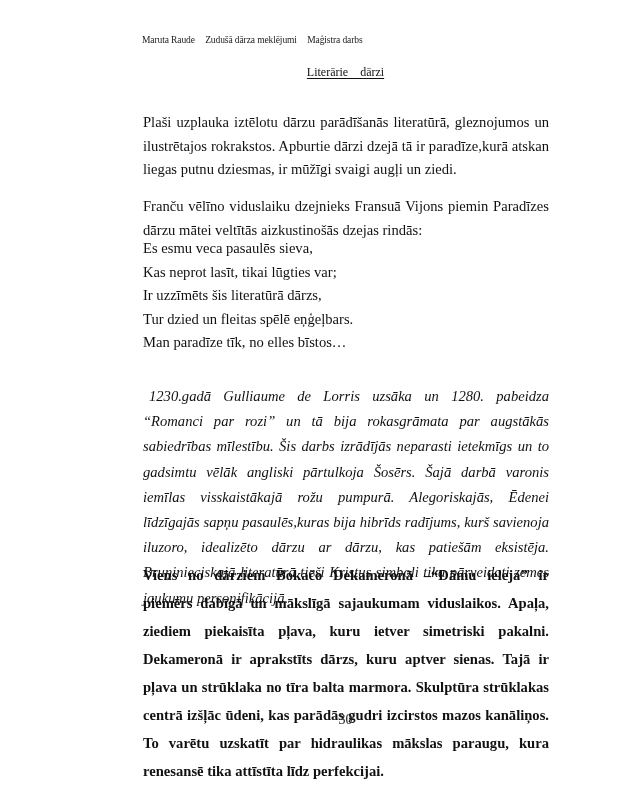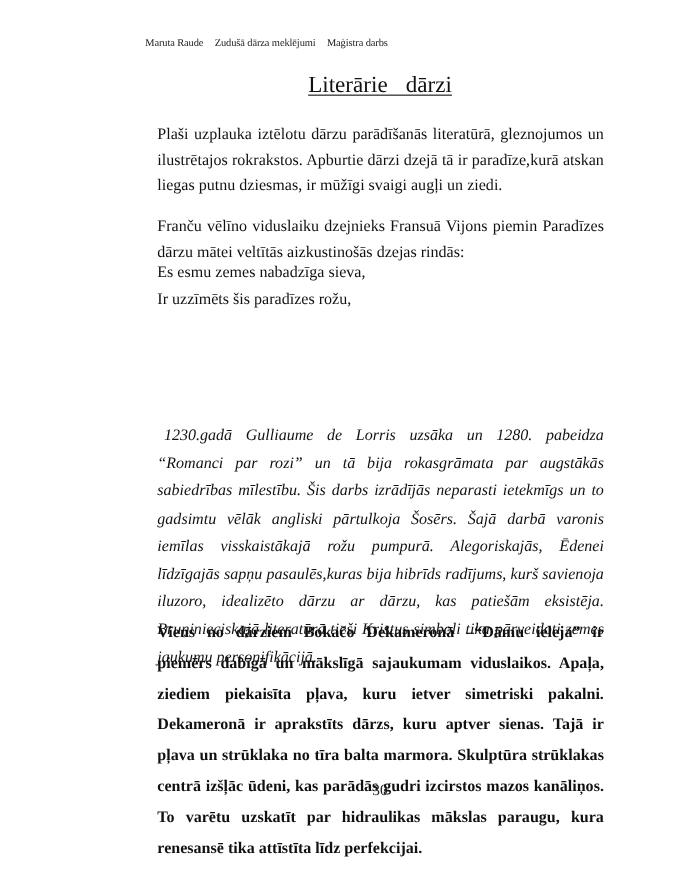--- a/index.html
+++ b/index.html
@@ -16,35 +16,35 @@
       color: #111111;
     }
     .page {
       position: absolute;
       left: 0; top: 0;
       width: 618px; height: 800px;
       background: #ffffff;
     }
     .running-header {
       position: absolute;
-      left: 132px;
+      left: 142px;
       top: 35px;
       font-size: 9.5px;
       letter-spacing: -0.1px;
       white-space: nowrap;
       color: #1a1a1a;
     }
     .running-header span + span { margin-left: 8px; }
     .title {
       position: absolute;
       left: 143px;
       width: 405px;
       top: 65px;
       text-align: center;
-      font-size: 21px;
+      font-size: 12px;
       color: #111;
     }
     .title span {
       text-decoration: underline;
       text-underline-offset: 2px;
       text-decoration-thickness: 1px;
       word-spacing: 3px;
     }
     .body-text {
       position: absolute;
@@ -87,22 +87,25 @@
 
   <div class="title">
     <span style="white-space:pre;">Literārie  dārzi</span>
   </div>
 
   <p class="body-text para p1">Plaši uzplauka iztēlotu dārzu parādīšanās literatūrā, gleznojumos un ilustrētajos rokrakstos.  Apburtie dārzi dzejā tā ir paradīze,kurā atskan liegas putnu dziesmas, ir mūžīgi svaigi augļi un ziedi.</p>
 
   <p class="body-text para p2">Franču vēlīno viduslaiku dzejnieks Fransuā Vijons piemin Paradīzes dārzu mātei veltītās aizkustinošās dzejas rindās:</p>
 
   <div class="body-text poem">
-    <div>Es esmu zemes nabadzīga sieva,</div>
-    <div>Ir uzzīmēts šis paradīzes rožu,</div>
+    <div>Es esmu veca pasaulēs sieva,</div>
+    <div>Kas neprot lasīt, tikai lūgties var;</div>
+    <div>Ir uzzīmēts šis literatūrā dārzs,</div>
+    <div>Tur dzied un fleitas spēlē eņģeļbars.</div>
+    <div>Man paradīze tīk, no elles bīstos…</div>
   </div>
 
   <p class="body-text para p3">
     <span class="indent">1230.gadā Gulliaume de Lorris uzsāka un 1280. pabeidza “Romanci par rozi” un tā  bija rokasgrāmata par augstākās sabiedrības mīlestību.  Šis darbs izrādījās neparasti ietekmīgs un to gadsimtu vēlāk angliski pārtulkoja Šosērs.  Šajā darbā varonis iemīlas visskaistākajā rožu pumpurā.  Alegoriskajās, Ēdenei līdzīgajās sapņu pasaulēs,kuras bija hibrīds radījums, kurš savienoja iluzoro, idealizēto dārzu ar dārzu, kas patiešām eksistēja. Bruņinieciskajā literatūrā tieši Kristus simboli tika pārveidoti zemes jaukumu personifikācijā.</span>
   </p>
 
   <p class="body-text para p4">Viens no dārziem Bokačo Dekameronā –“Dāmu ieleja” ir piemērs dabīgā un mākslīgā sajaukumam viduslaikos.  Apaļa, ziediem piekaisīta pļava, kuru ietver simetriski pakalni.  Dekameronā ir aprakstīts dārzs, kuru aptver sienas.  Tajā ir pļava un strūklaka no tīra balta marmora.  Skulptūra strūklakas centrā izšļāc ūdeni, kas parādās gudri izcirstos mazos kanāliņos.  To varētu uzskatīt par hidraulikas mākslas paraugu, kura renesansē tika attīstīta līdz perfekcijai.</p>
 
   <div class="page-number">30</div>
 

